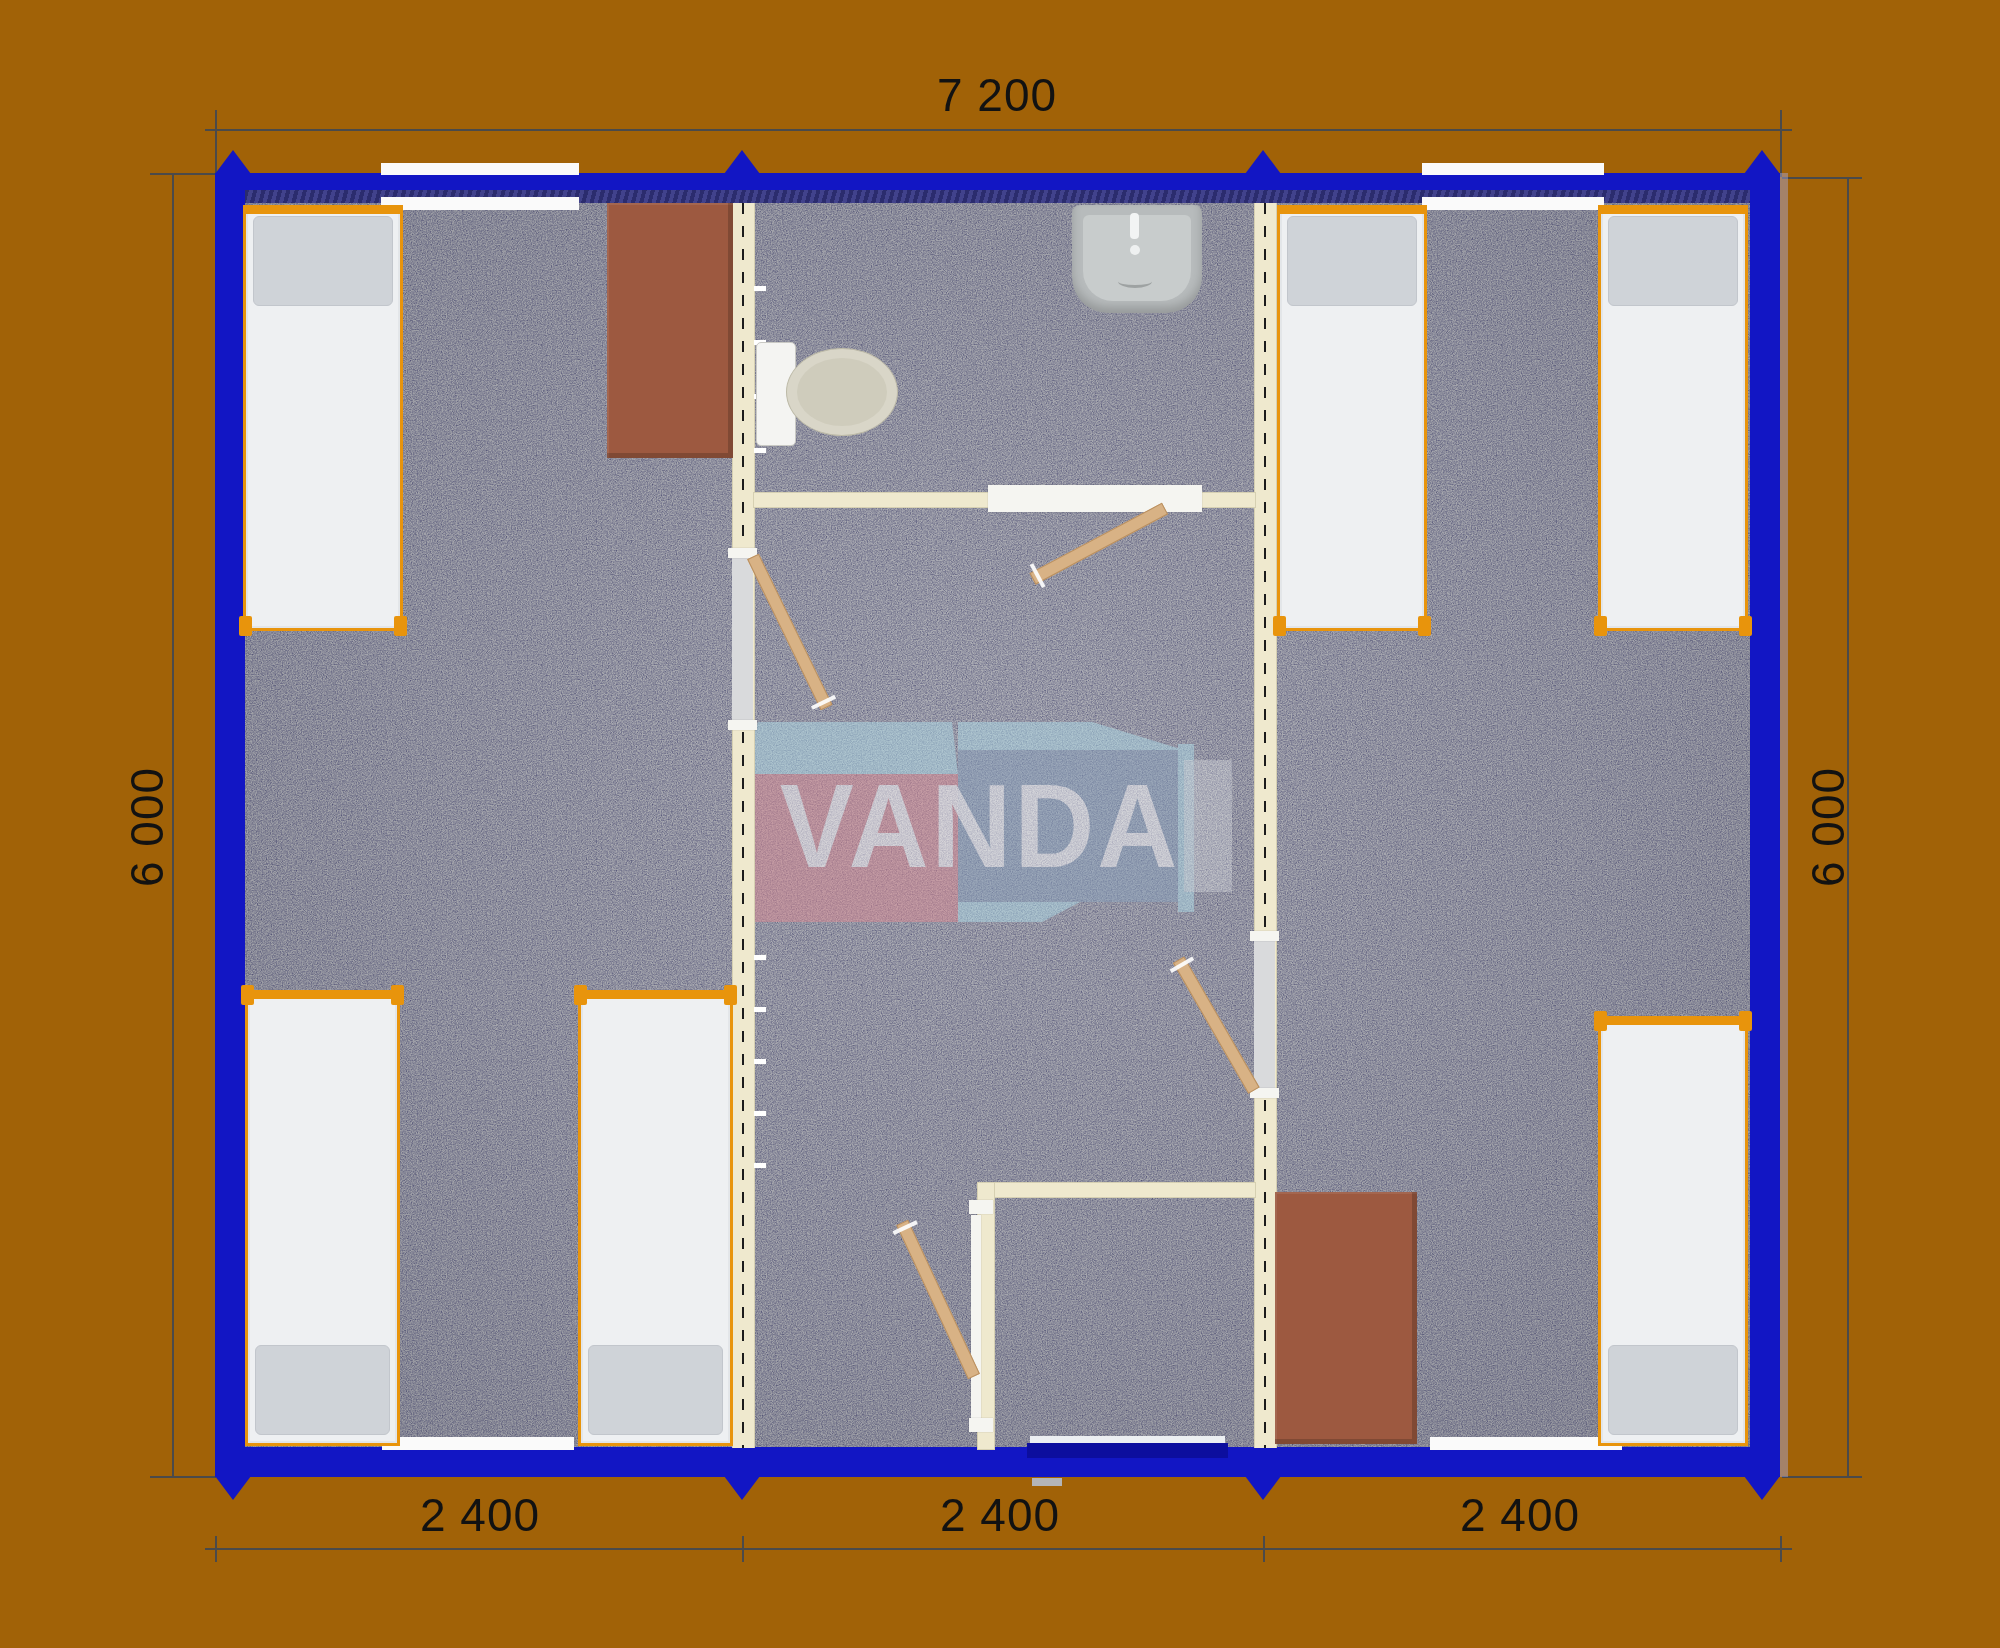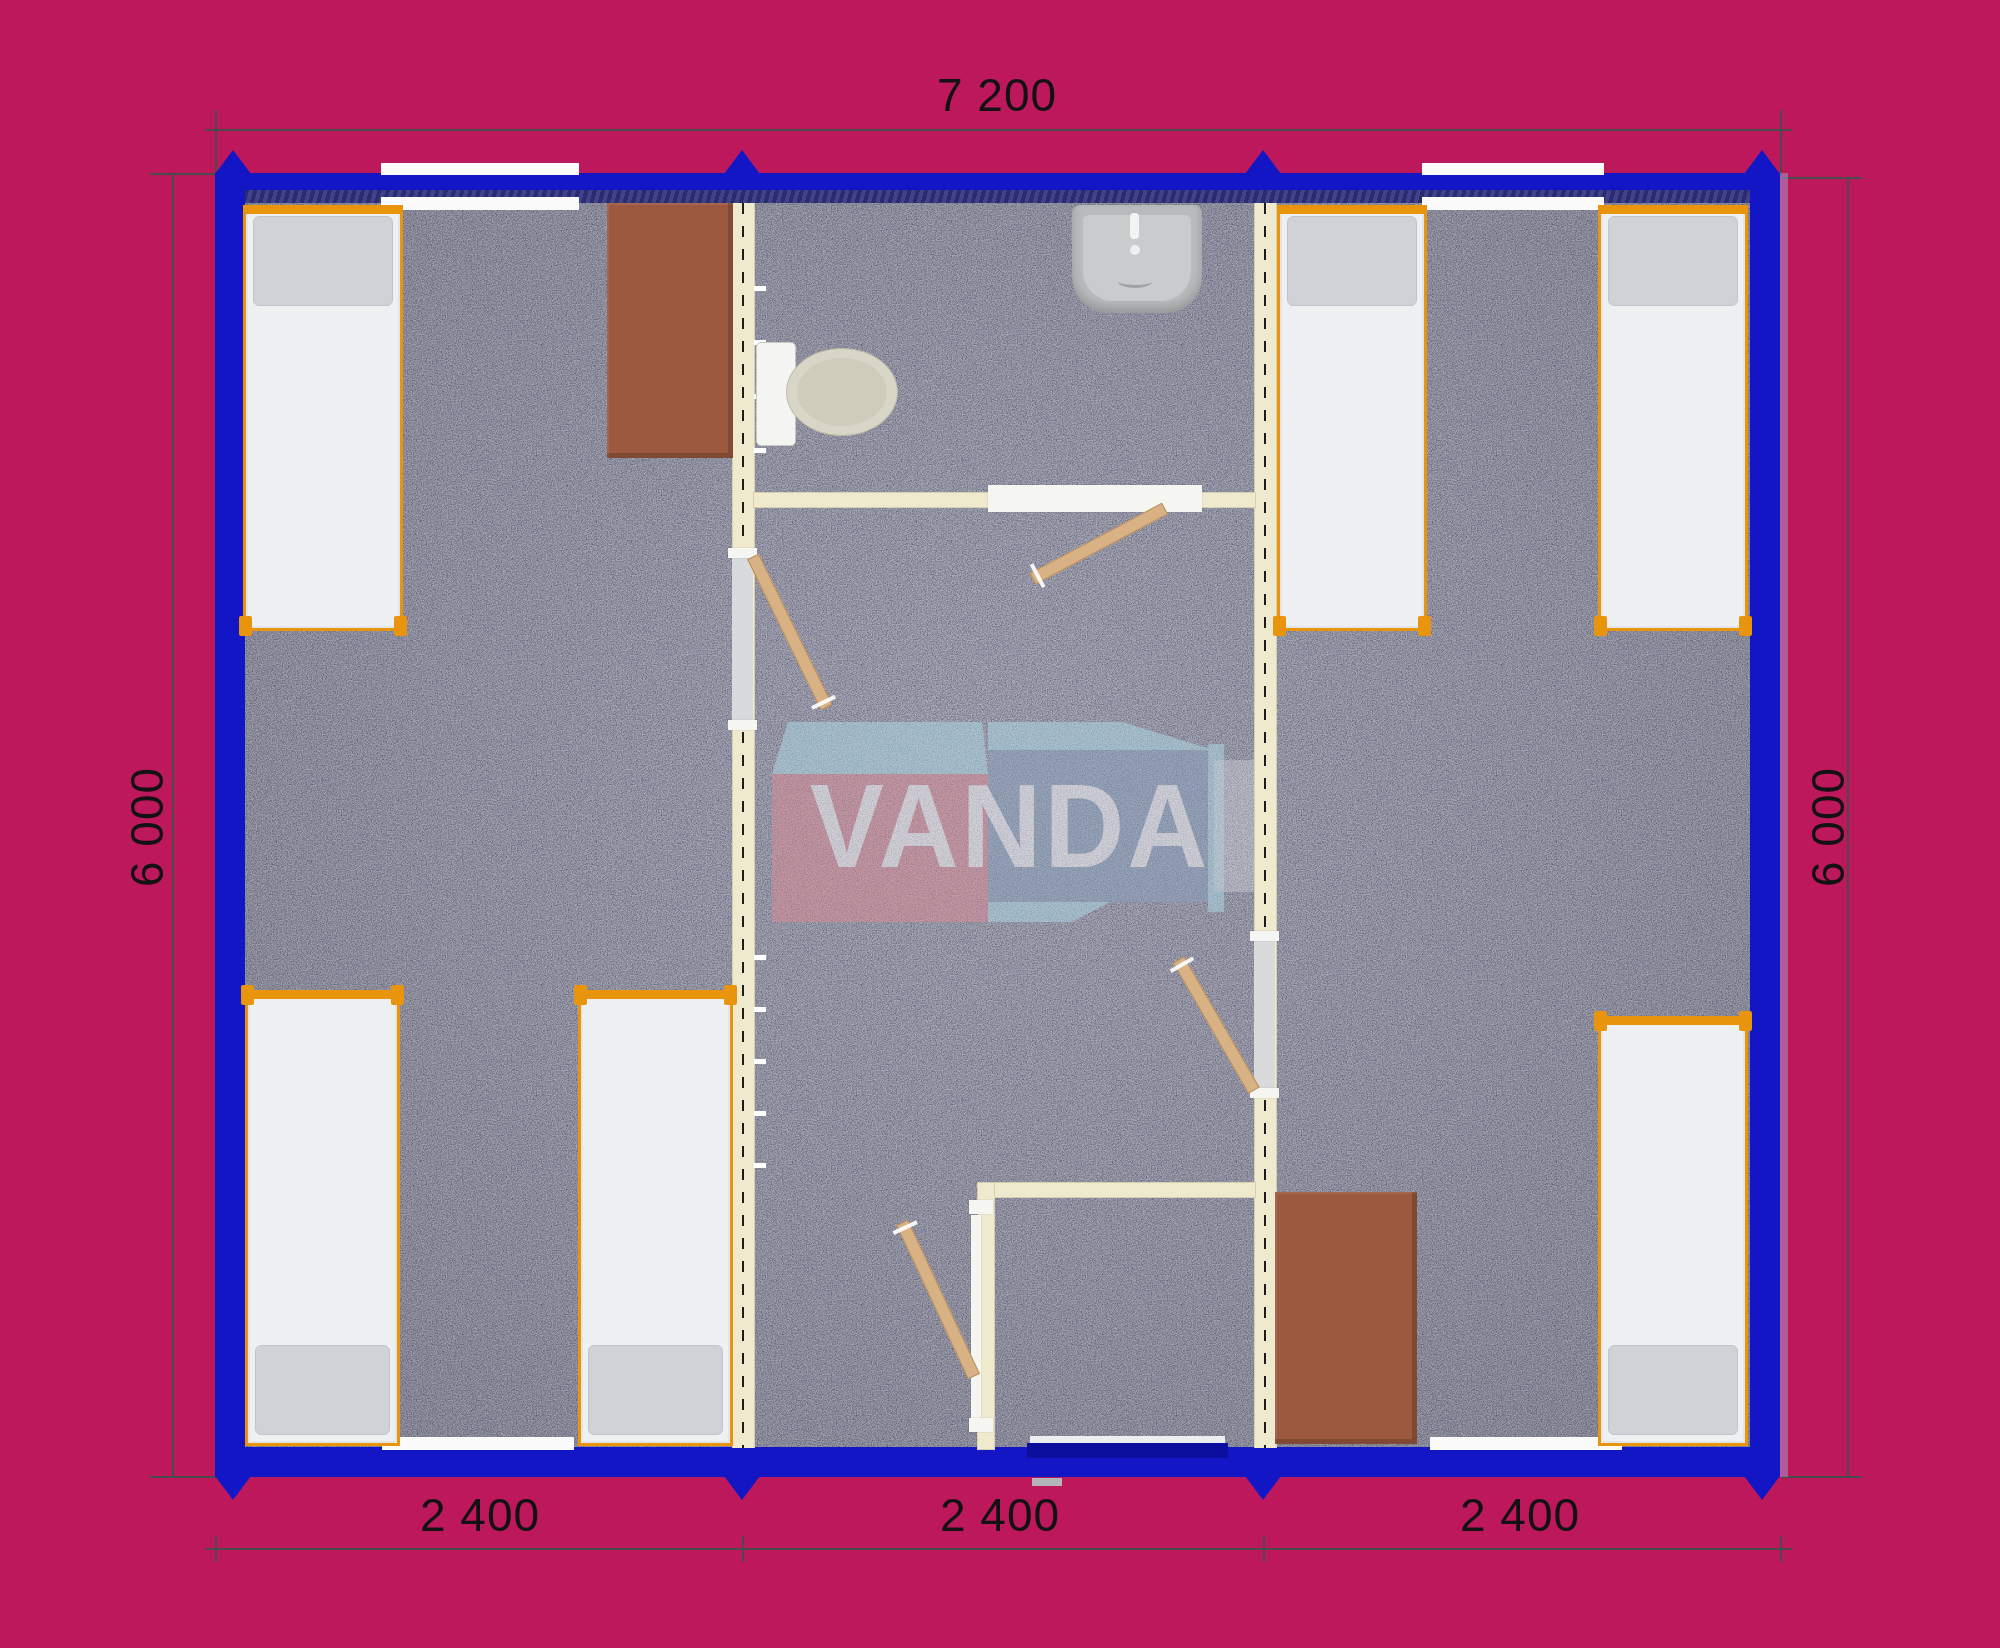--- a/index.html
+++ b/index.html
@@ -1,16 +1,16 @@
 <!DOCTYPE html>
 <html><head>
 <meta charset="utf-8">
 <style>
   html,body{margin:0;padding:0;background:#fff;}
-  .canvas{position:relative;width:2000px;height:1648px;background:#be185d;overflow:hidden;
+  .canvas{position:relative;width:2000px;height:1648px;background:#a16207;overflow:hidden;
           font-family:"Liberation Sans","DejaVu Sans",sans-serif;}
   
   .dimline{position:absolute;background:#4a4a4a;}
   .dimtext{position:absolute;color:#121212;font-size:46px;letter-spacing:1px;
            text-align:center;white-space:nowrap;}
   .dimtext.vert{transform:rotate(-90deg);transform-origin:center center;}
   
   .outerwall{position:absolute;left:215px;top:173px;width:1565px;height:1304px;background:#1216c4;}
   .floor{position:absolute;left:245px;top:203px;width:1505px;height:1244px;
          background:radial-gradient(ellipse at 50% 45%, #b0b1b8 0%, #a4a5ac 55%, #97989f 100%);}
@@ -53,21 +53,21 @@
   .sink .basin{position:absolute;left:11px;top:10px;right:11px;bottom:12px;background:#c8cccc;
         border-radius:6px 6px 30px 30px;}
   .sink .faucet-stem{position:absolute;left:58px;top:8px;width:9px;height:26px;background:#f2f4f4;border-radius:4px;}
   .sink .faucet-knob{position:absolute;left:58px;top:40px;width:10px;height:10px;background:#eef0f0;border-radius:50%;}
   .sink .drain{position:absolute;left:46px;top:70px;width:34px;height:10px;border-bottom:3px solid #9ea2a2;border-radius:50%;}
   
   .entry-door{position:absolute;left:1027px;top:1443px;width:201px;height:15px;background:#0c0e9e;}
   .entry-threshold{position:absolute;left:1030px;top:1436px;width:195px;height:8px;background:#eceff2;}
   .entry-step{position:absolute;left:1032px;top:1478px;width:30px;height:8px;background:#b4b5b8;}
   
-  .logo{position:absolute;left:770px;top:716px;width:494px;height:212px;opacity:.5;}
+  .logo{position:absolute;left:740px;top:716px;width:494px;height:212px;opacity:.5;}
   .logo .flapL{position:absolute;left:0;top:0;width:230px;height:60px;background:#aedbe8;
         clip-path:polygon(18px 6px,212px 6px,218px 58px,2px 58px);}
   .logo .boxP{position:absolute;left:2px;top:58px;width:216px;height:148px;background:#dd8b94;}
   .logo .flapR{position:absolute;left:0;top:0;width:460px;height:40px;background:#aedbe8;
         clip-path:polygon(218px 6px,352px 6px,444px 34px,218px 34px);}
   .logo .boxS{position:absolute;left:218px;top:34px;width:226px;height:152px;background:#8aa2bd;}
   .logo .edgeR{position:absolute;left:438px;top:28px;width:16px;height:168px;background:#aedbe8;}
   .logo .wedgeB{position:absolute;left:0;top:0;width:460px;height:210px;background:transparent;}
   .logo .wedgeB:before{content:"";position:absolute;left:218px;top:186px;width:122px;height:20px;background:#aedbe8;
         clip-path:polygon(0 0,122px 0,84px 20px,0 20px);}

